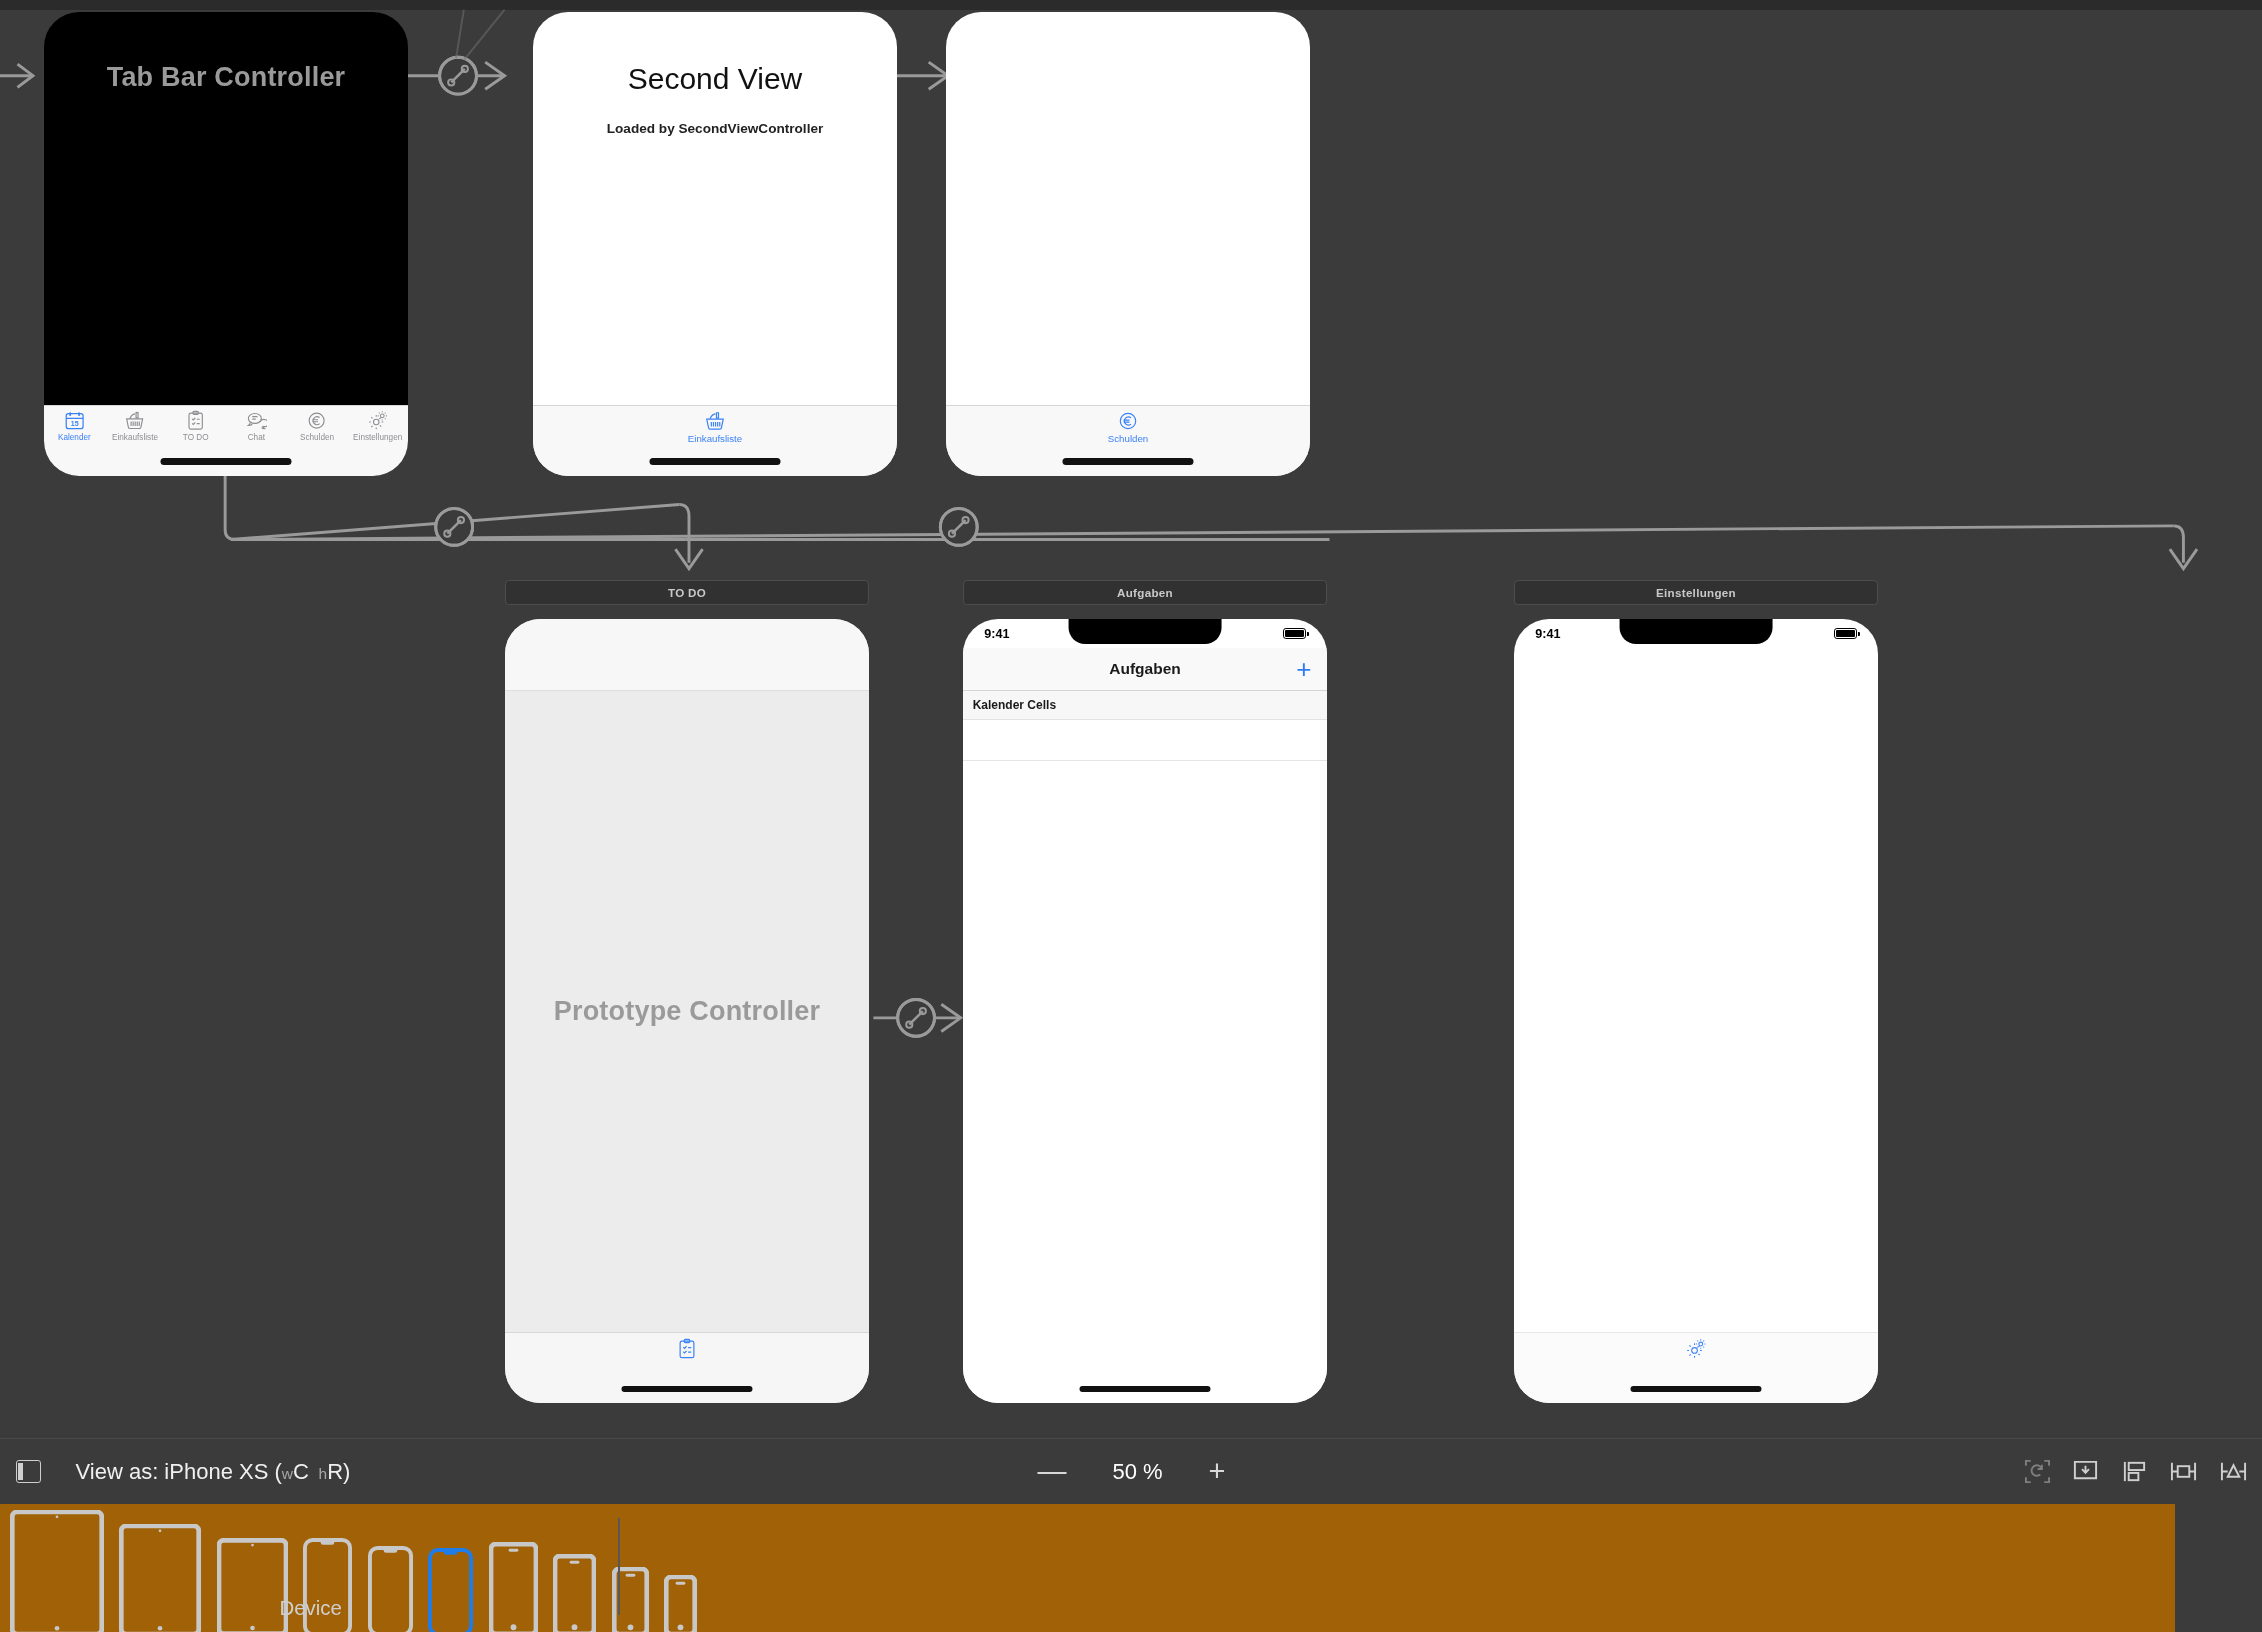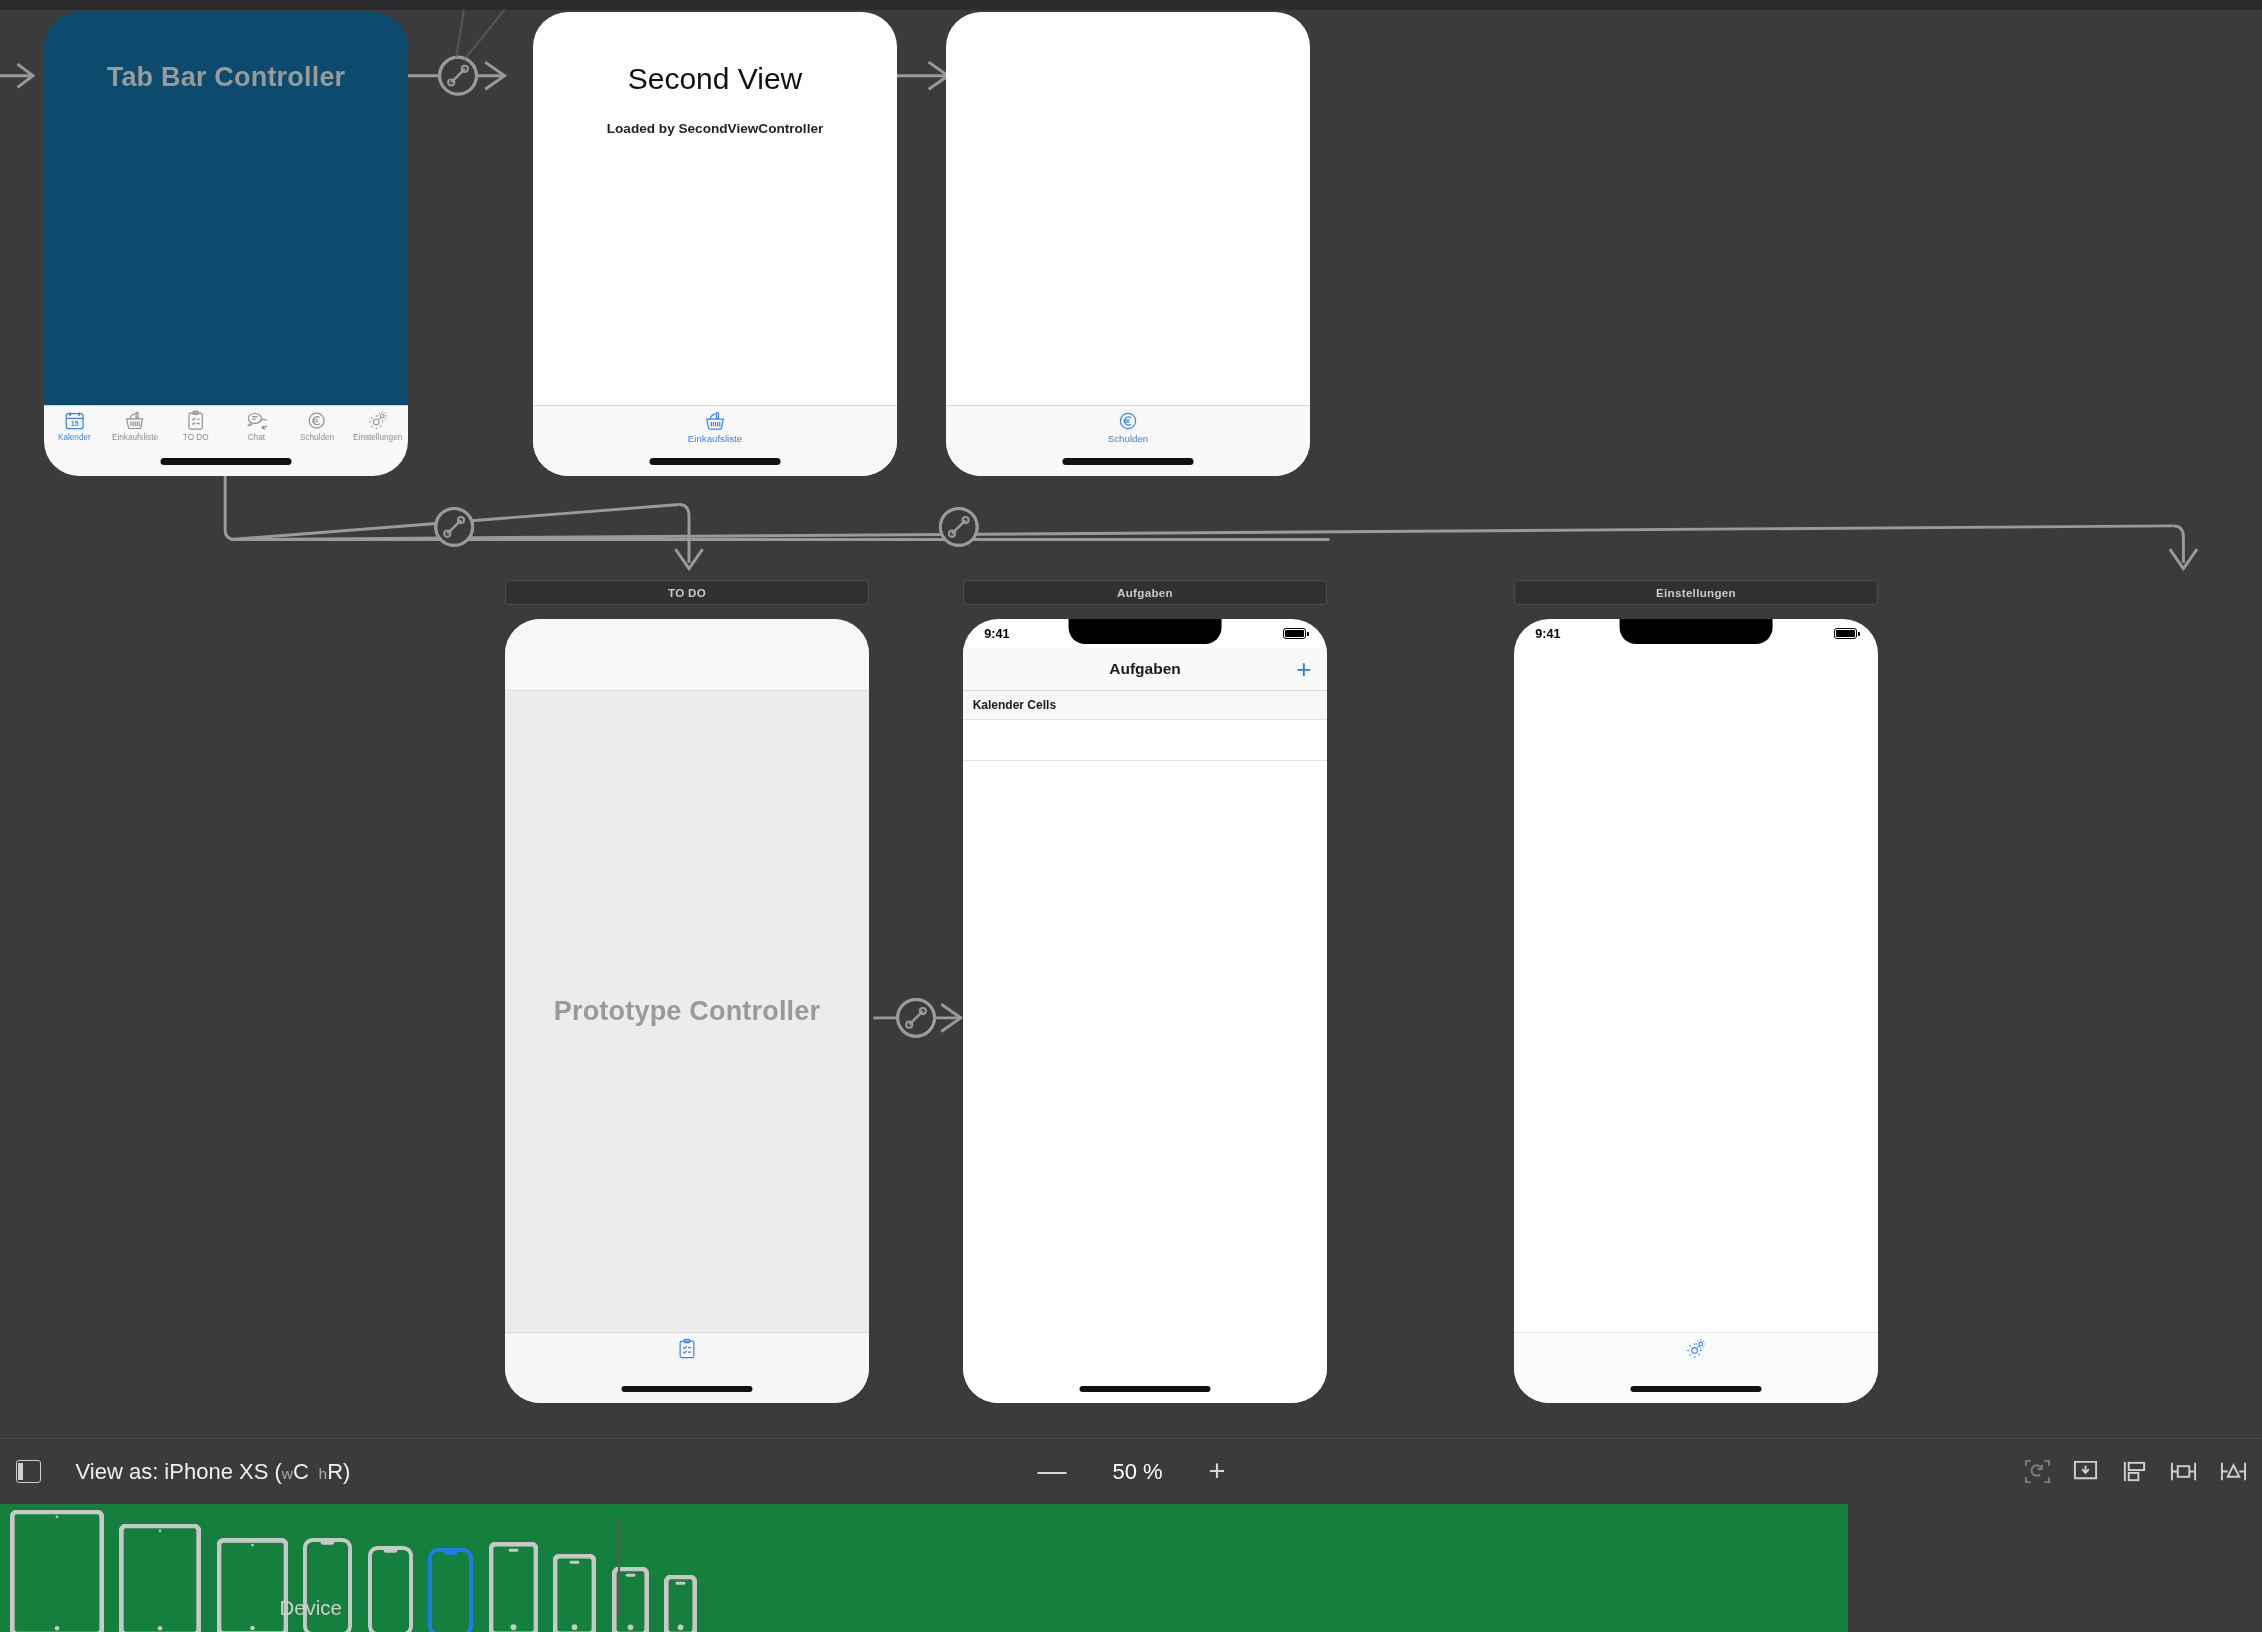--- a/index.html
+++ b/index.html
@@ -23,21 +23,21 @@
     background:#2b2b2b;
   }
 
   
   .phone {
     position: absolute;
     background: #ffffff;
     border-radius: 35px;
     overflow: hidden;
   }
-  .phone-placeholder { background: #0c4a6e; padding-left: 13px; }
+  .phone-placeholder { background: #000000; padding-left: 13px; }
 
   .notch {
     position: absolute; left: 50%; top: 0; transform: translateX(-50%);
     width: 42%; height: 25px; background: #000;
     border-bottom-left-radius: 16.5px; border-bottom-right-radius: 16.5px;
   }
   .homebar {
     position: absolute; left: 50%; bottom: 10.7px; transform: translateX(-50%);
     width: 36%; height: 6.8px; background: #111; border-radius: 3.9px;
   }
@@ -161,22 +161,22 @@
   .zoom-btn { color:#d8d8d8; font-size:29px; font-weight:300; line-height:1; user-select:none;}
   .zoom-val { color:#ffffff; font-size:22px; min-width:76px; text-align:center; }
 
   .tb-right {
     position:absolute; right:13.6px; display:flex; align-items:center; gap:19.4px;
   }
   .tb-right svg { display:block; }
 
   
   #devicebar {
-    position:absolute; left:0; top:1504px; width:1848px; height:128px;
-    background:#15803d;
+    position:absolute; left:0; top:1504px; width:2175px; height:128px;
+    background:#a16207;
   }
   .dev-group { position:absolute; top:0; height:128px; display:flex; align-items:flex-start; }
   .dev-list { display:flex; align-items:flex-end; gap:15.5px; padding-top:5.8px; }
   .dev-item { display:block; }
   .dev-caption {
     position:absolute; bottom:11.6px; width:100%; text-align:center;
     color:#cfcfcf; font-size:20.4px;
   }
   .divider {
     position:absolute; left:618px; top:13.6px; width:1.9px; height:97px; background:#585858;

